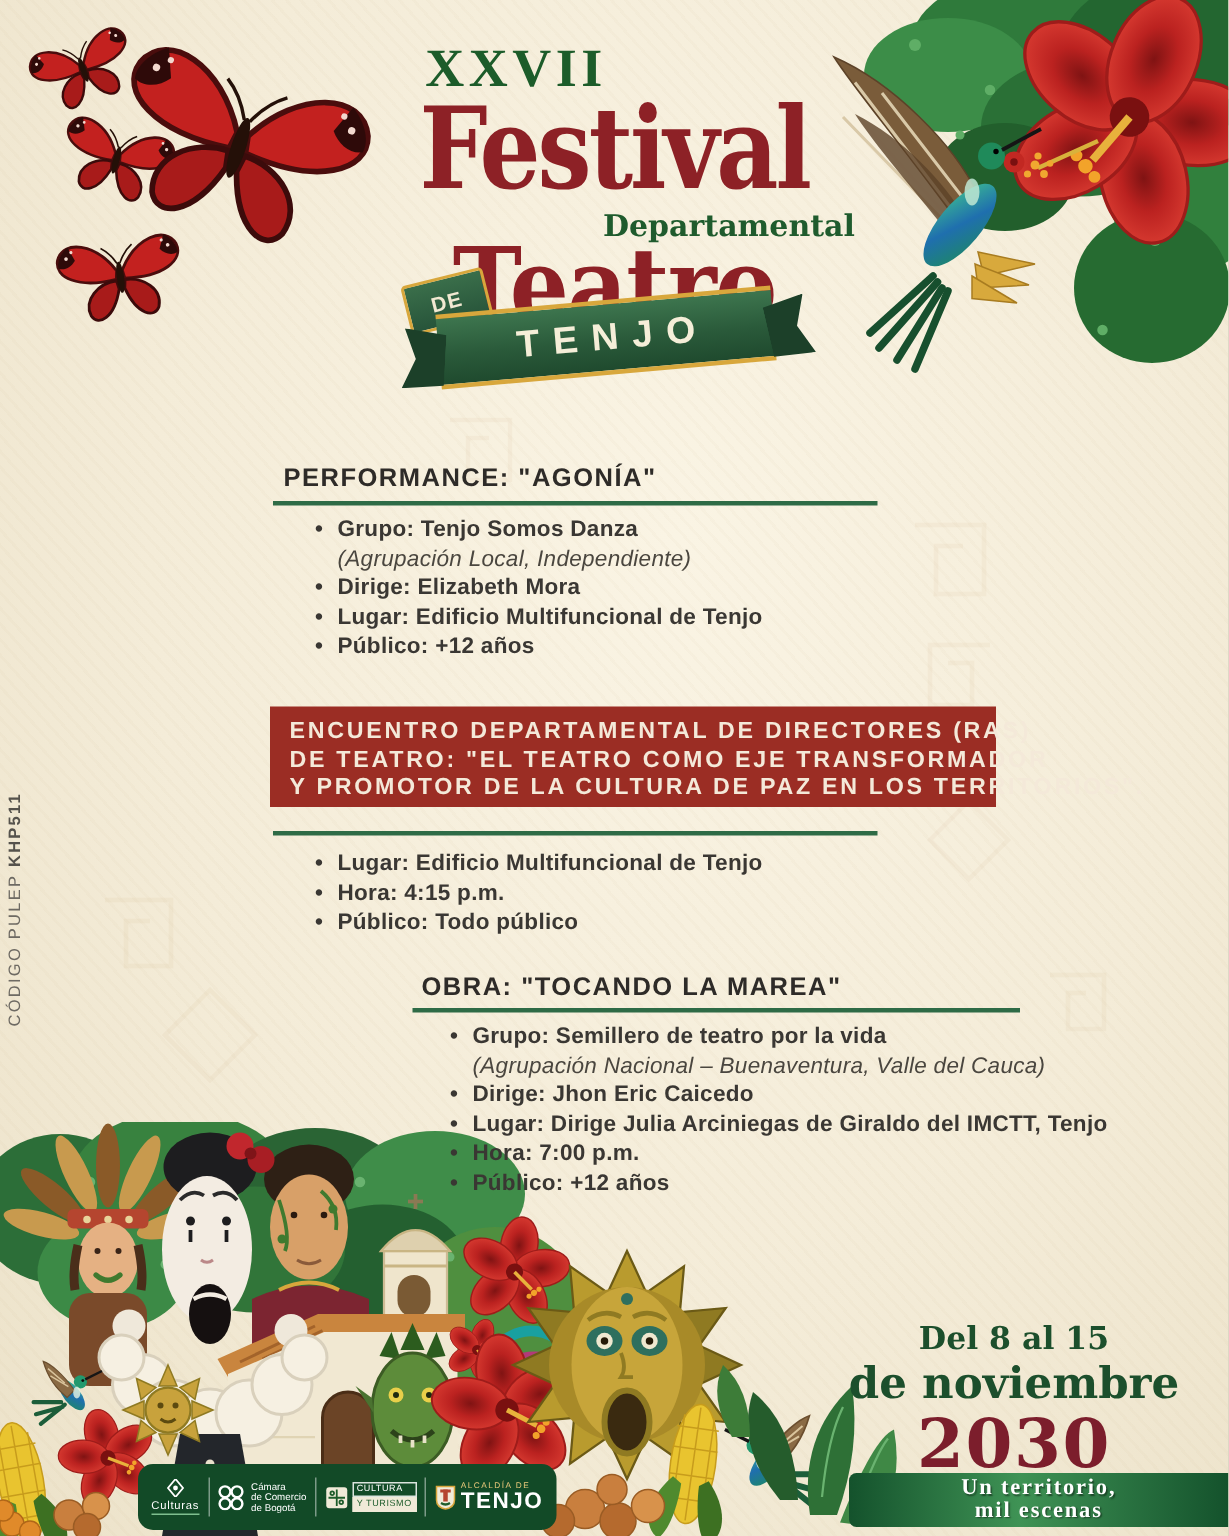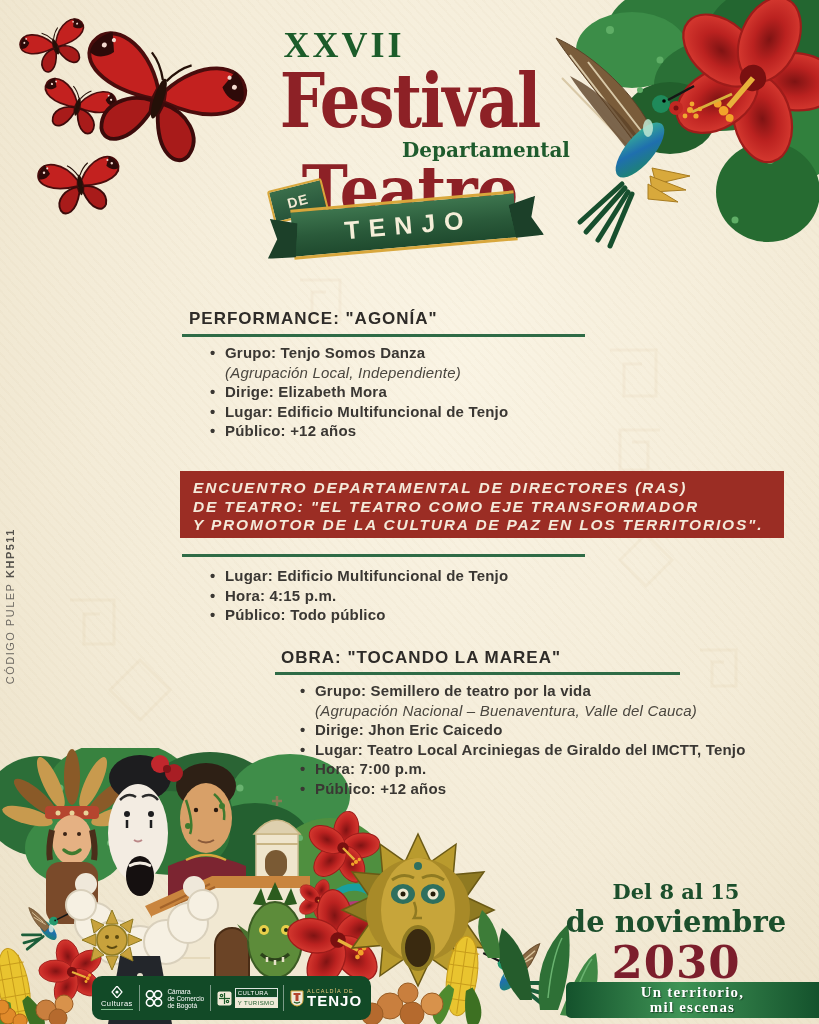--- a/index.html
+++ b/index.html
@@ -78,22 +78,22 @@
   ul.blist { list-style:none; margin:0; padding:0; position:absolute; z-index:3; }
   .list-perf { left:208px; top:343px; width:460px; }
   .list-enc  { left:208px; top:566px; width:460px; }
   .list-obra { left:298px; top:681px; width:470px; }
   .blist li { position:relative; padding-left:17px; font-size:15px; font-weight:bold; color:#3a3733; line-height:19.5px; letter-spacing:.2px; }
   .blist li::before { content:"\2022"; position:absolute; left:2px; top:0; }
   .b-sub { display:block; font-style:italic; font-weight:normal; color:#4a463f; }
   .b-sub:empty { display:none; }
 
   .banner {
-    position:absolute; left:180px; top:471px; width:604px; height:67px; z-index:3;
-    background:#9b2d24; box-sizing:border-box; padding:8px 0 0 13px;font-style:italic;
+    position:absolute; left:180px; top:471px; width:484px; height:67px; z-index:3;
+    background:#9b2d24; box-sizing:border-box; padding:8px 0 0 13px;
   }
   .banner span {
     display:block; color:#f4e9d9; font-size:15.5px; font-weight:bold;
     letter-spacing:1.8px; line-height:18.5px; white-space:nowrap;
   }
 
   
   .dateblock {
     position:absolute; left:560px; top:876px; width:232px; z-index:4; text-align:center;
     font-family:"DejaVu Serif", serif; font-weight:bold; color:#1c4f2c;
@@ -314,21 +314,21 @@
 
   <section class="sec">
     <h2 class="h-obra">OBRA: "TOCANDO LA MAREA"</h2>
     <div class="rule rule-obra"></div>
     <ul class="blist list-obra">
       <li>
         <span>Grupo: Semillero de teatro por la vida</span>
         <span class="b-sub">(Agrupación Nacional – Buenaventura, Valle del Cauca)</span>
       </li>
       <li><span>Dirige: Jhon Eric Caicedo</span></li>
-      <li><span>Lugar: Teatro Local Arciniegas de Giraldo del IMCTT, Tenjo</span></li>
+      <li><span>Lugar: Dirige Julia Arciniegas de Giraldo del IMCTT, Tenjo</span></li>
       <li><span>Hora: 7:00 p.m.</span></li>
       <li><span>Público: +12 años</span></li>
     </ul>
   </section>
 
   <svg class="collage" width="600" height="276" viewBox="0 0 600 276">
     <g>
       <ellipse cx="40" cy="58" rx="56" ry="50" fill="#2c6e38"></ellipse>
       <ellipse cx="120" cy="38" rx="72" ry="45" fill="#38823f"></ellipse>
       <ellipse cx="210" cy="52" rx="66" ry="48" fill="#2a6434"></ellipse>

